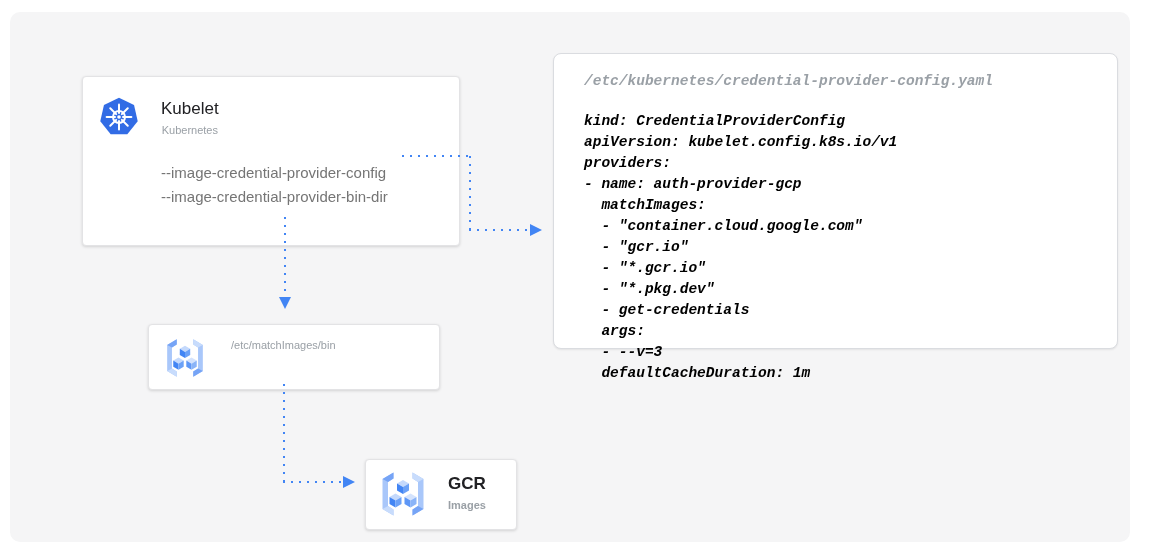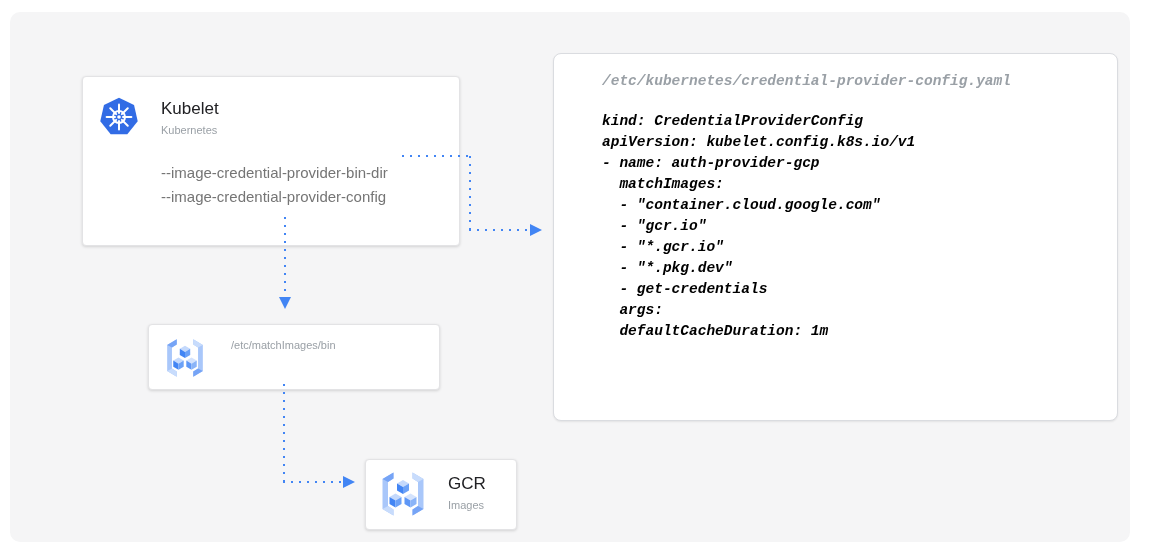--- a/index.html
+++ b/index.html
@@ -13,36 +13,36 @@
   }
   .card{
     position:absolute;background:#ffffff;border:1px solid #e3e3e5;border-radius:4px;
     box-shadow:0 1px 3px rgba(0,0,0,0.14);box-sizing:border-box;
   }
   .card-title{font-size:17px;color:#212124;line-height:22px;}
   .card-subtitle{font-size:11px;color:#9aa0a6;line-height:21px;}
 
   .kubelet-card{left:72px;top:64px;width:378px;height:170px;}
   .kubelet-card .icon-wrap{position:absolute;left:16px;top:20px;width:40px;height:40px;}
-  .kubelet-card .head{position:absolute;left:78px;top:21px;}
+  .kubelet-card .head{position:absolute;left:78px;top:21px;text-align:center;}
   .kubelet-card .flags{position:absolute;left:78px;top:84px;font-size:15px;color:#757575;line-height:24px;white-space:nowrap;}
 
   .auth-card{left:138px;top:312px;width:292px;height:66px;}
   .auth-card .icon-wrap{position:absolute;left:14px;top:13px;width:44px;height:40px;}
   .auth-card .head{position:absolute;left:82px;top:10px;}
 
-  .gcr-card{left:355px;top:447px;width:152px;height:71px;}
+  .gcr-card{left:355px;top:447px;width:152px;height:71px;font-weight:bold;}
   .gcr-card .icon-wrap{position:absolute;left:12px;top:11px;width:50px;height:46px;}
   .gcr-card .head{position:absolute;left:82px;top:13px;}
 
   .yaml-card{
-    position:absolute;left:543px;top:41px;width:565px;height:368px;
+    position:absolute;left:543px;top:41px;width:565px;height:296px;
     background:#ffffff;border:1px solid #dadce0;border-radius:8px;
     box-shadow:0 1px 2px rgba(0,0,0,0.08);box-sizing:border-box;
-    padding:17px 14px 0 48px;
+    padding:17px 14px 0 30px;
     font-family:"Liberation Mono",monospace;font-style:italic;font-weight:700;
     font-size:14.5px;line-height:21px;
   }
   .yaml-filename{color:#9aa0a6;margin-bottom:19px;white-space:pre;}
   .code-line{color:#000000;white-space:pre;}
 
   
   .dot-h{position:absolute;height:2px;background-image:repeating-linear-gradient(to right,#4285f4 0 2px,transparent 2px 8px);}
   .dot-v{position:absolute;width:2px;background-image:repeating-linear-gradient(to bottom,#4285f4 0 2px,transparent 2px 8px);}
   .arr-right{position:absolute;width:0;height:0;border-top:6px solid transparent;border-bottom:6px solid transparent;border-left:12px solid #4285f4;}
@@ -70,22 +70,22 @@
             <line x1="57.1" y1="42.9" x2="71.9" y2="28.1"></line>
           </g>
           <circle cx="50" cy="50" r="4.5" fill="#ffffff"></circle>
         </svg>
       </div>
       <div class="head">
         <div class="card-title">Kubelet</div>
         <div class="card-subtitle">Kubernetes</div>
       </div>
       <div class="flags">
+        <div>--image-credential-provider-config</div>
         <div>--image-credential-provider-bin-dir</div>
-        <div>--image-credential-provider-config</div>
       </div>
     </div>
 
     <div class="dot-h" style="left:392px;top:143px;width:68px;"></div>
     <div class="dot-v" style="left:459px;top:144px;height:75px;"></div>
     <div class="dot-h" style="left:459px;top:217px;width:62px;"></div>
     <div class="arr-right" style="left:520px;top:212px;"></div>
 
     <div class="dot-v" style="left:274px;top:205px;height:80px;"></div>
     <div class="arr-down" style="left:269px;top:285px;"></div>
@@ -147,26 +147,28 @@
         <div class="card-title">GCR</div>
         <div class="card-subtitle">Images</div>
       </div>
     </div>
 
     <div class="yaml-card">
       <div class="yaml-filename">/etc/kubernetes/credential-provider-config.yaml</div>
       <div>
         <div class="code-line">kind: CredentialProviderConfig</div>
         <div class="code-line">apiVersion: kubelet.config.k8s.io/v1</div>
+        <div class="code-line">providers:</div>
         <div class="code-line">- name: auth-provider-gcp</div>
         <div class="code-line">  matchImages:</div>
         <div class="code-line">  - "container.cloud.google.com"</div>
         <div class="code-line">  - "gcr.io"</div>
         <div class="code-line">  - "*.gcr.io"</div>
         <div class="code-line">  - "*.pkg.dev"</div>
         <div class="code-line">  - get-credentials</div>
         <div class="code-line">  args:</div>
+        <div class="code-line">  - --v=3</div>
         <div class="code-line">  defaultCacheDuration: 1m</div>
       </div>
     </div>
 
   </div>
 </div>
 
 </body></html>

